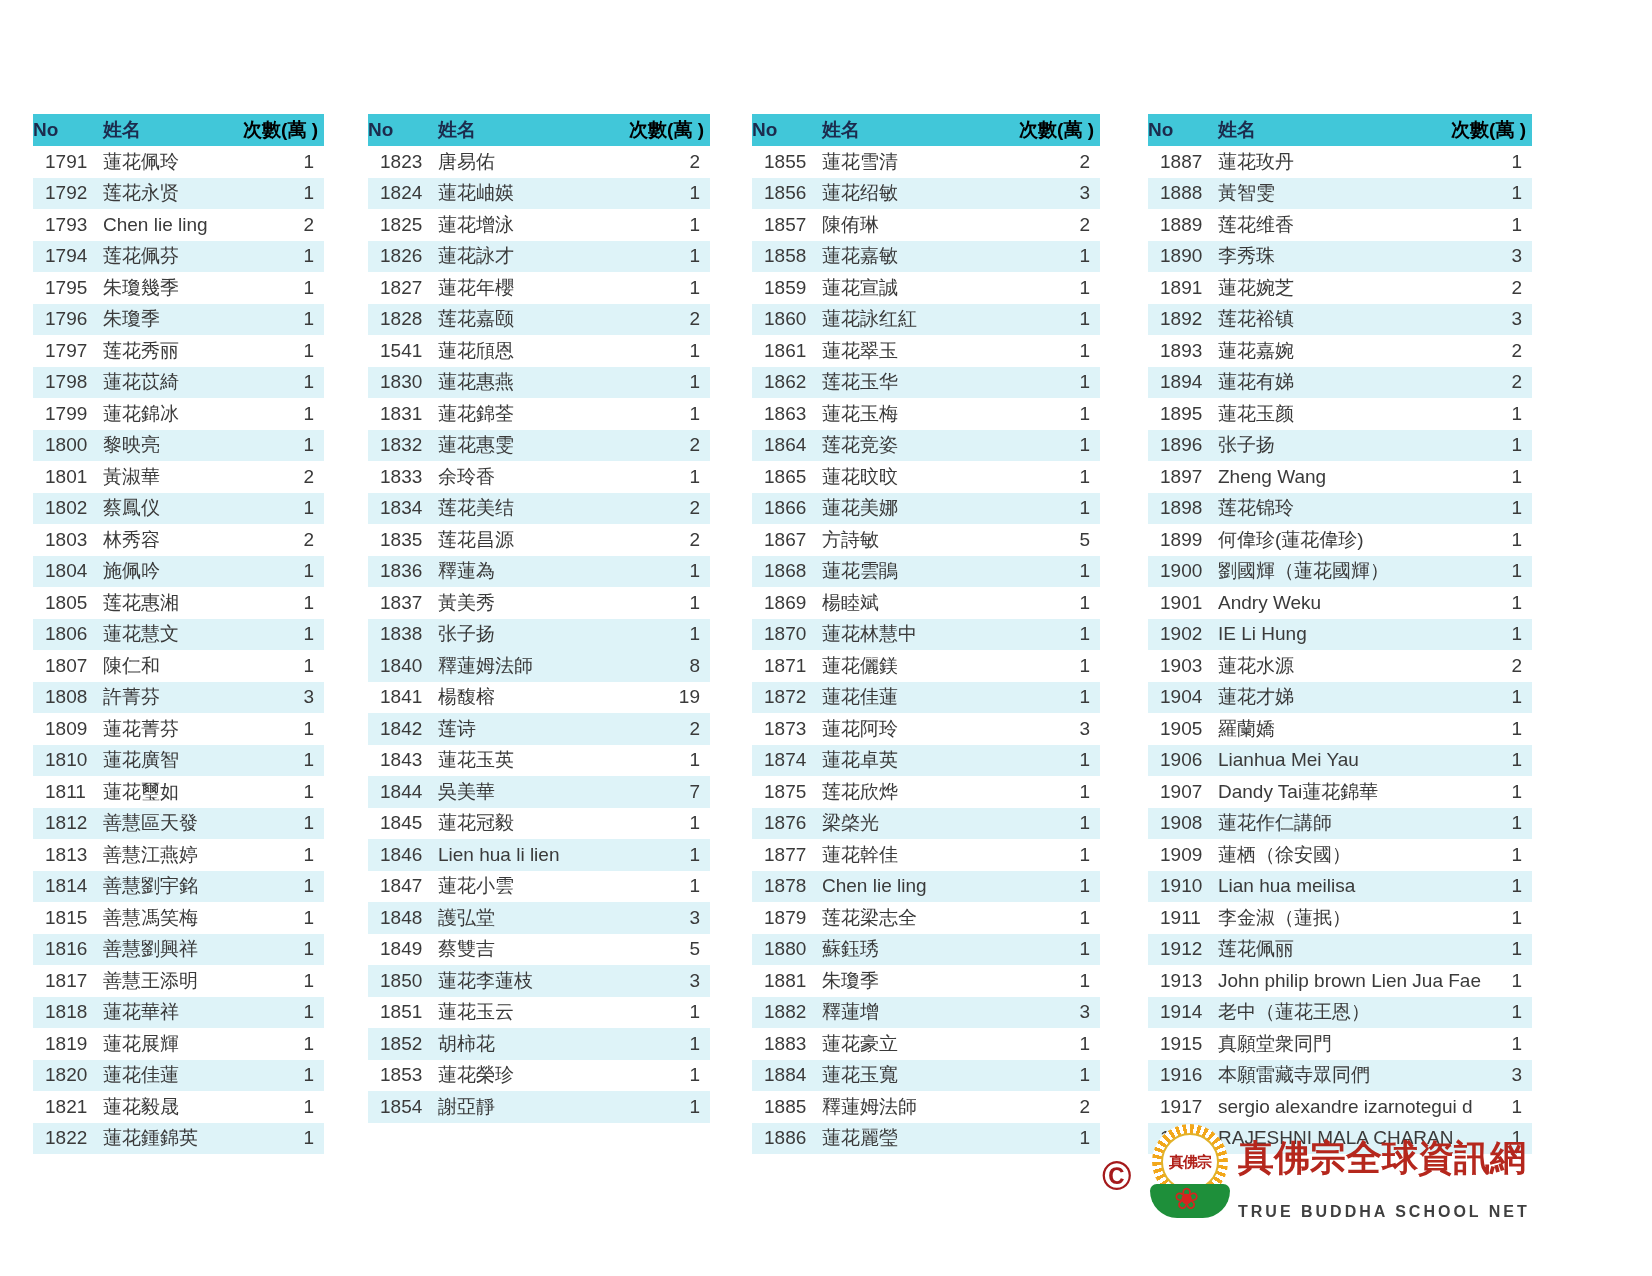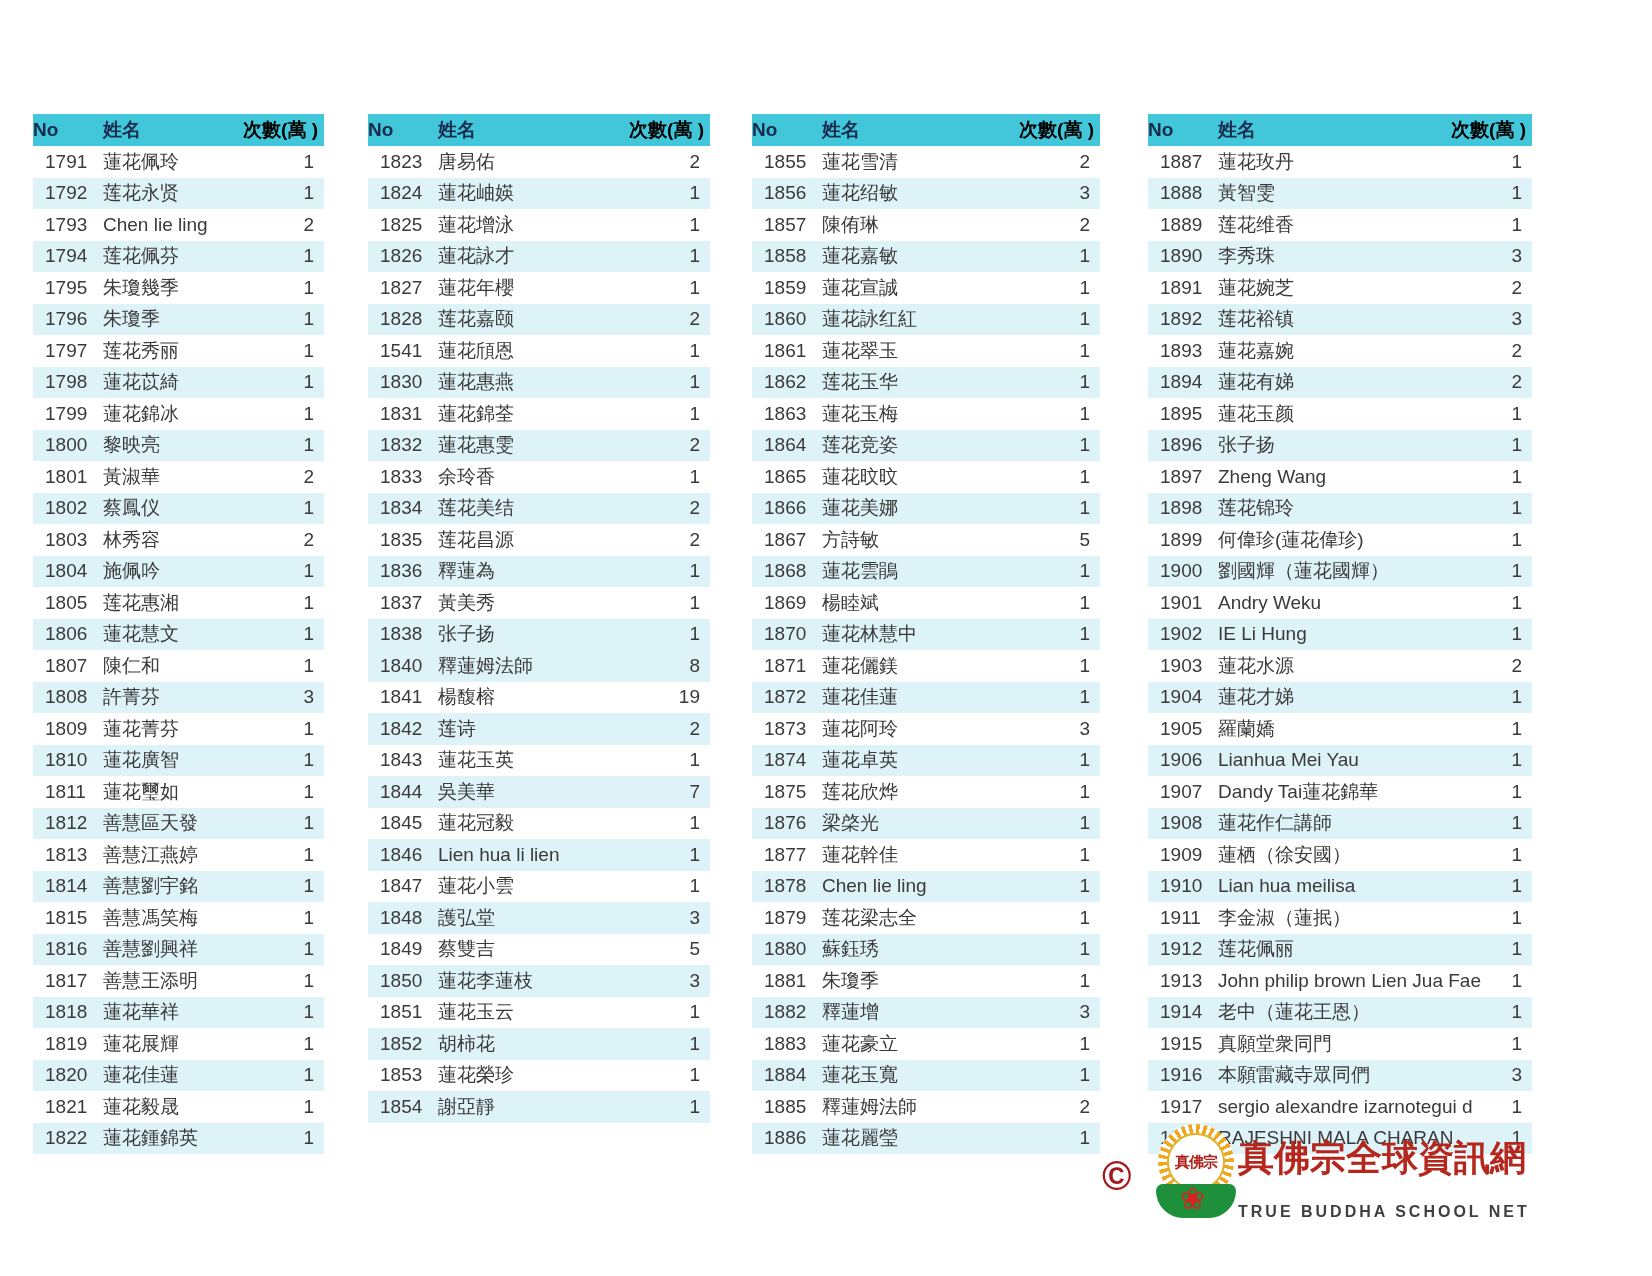--- a/index.html
+++ b/index.html
@@ -20,21 +20,21 @@
 
   .row{height:31.5px;display:flex;align-items:center;font-size:19px;color:#3a3a3a;}
   .row.alt{background:#def3f8;}
   .cell-no{width:58px;box-sizing:border-box;padding-left:12px;text-align:left;}
   .cell-name{flex:1;padding-left:12px;white-space:nowrap;overflow:hidden;}
   .cell-count{padding-right:10px;min-width:32px;text-align:right;}
 
   
   .footer-logo{position:absolute;left:1100px;top:1122px;width:480px;height:130px;}
   .copyright{position:absolute;left:2px;top:32px;font-size:40px;font-weight:bold;color:#a5191b;}
-  .emblem{position:absolute;left:56px;top:0;width:80px;height:96px;text-align:right;}
+  .emblem{position:absolute;left:50px;top:0;width:80px;height:96px;text-align:right;}
   .sunburst{position:absolute;left:2px;top:2px;width:76px;height:76px;border-radius:50%;
             background:repeating-conic-gradient(#f2a71b 0deg 6deg,#ffffff 6deg 12deg);
             display:flex;align-items:center;justify-content:center;}
   .sun-core{width:54px;height:54px;border-radius:50%;background:#fff;border:2px solid #e2b22a;
             display:flex;align-items:center;justify-content:center;
             color:#b01f18;font-size:15px;font-weight:bold;letter-spacing:-1px;white-space:nowrap;}
   .leaves{position:absolute;left:0;bottom:0;width:80px;height:34px;background:#1e8f3a;
           border-radius:10px 10px 40px 40px;}
   .lotus{position:absolute;left:24px;bottom:4px;font-size:30px;line-height:30px;color:#d6231f;}
   .brand{position:absolute;left:138px;top:12px;}

